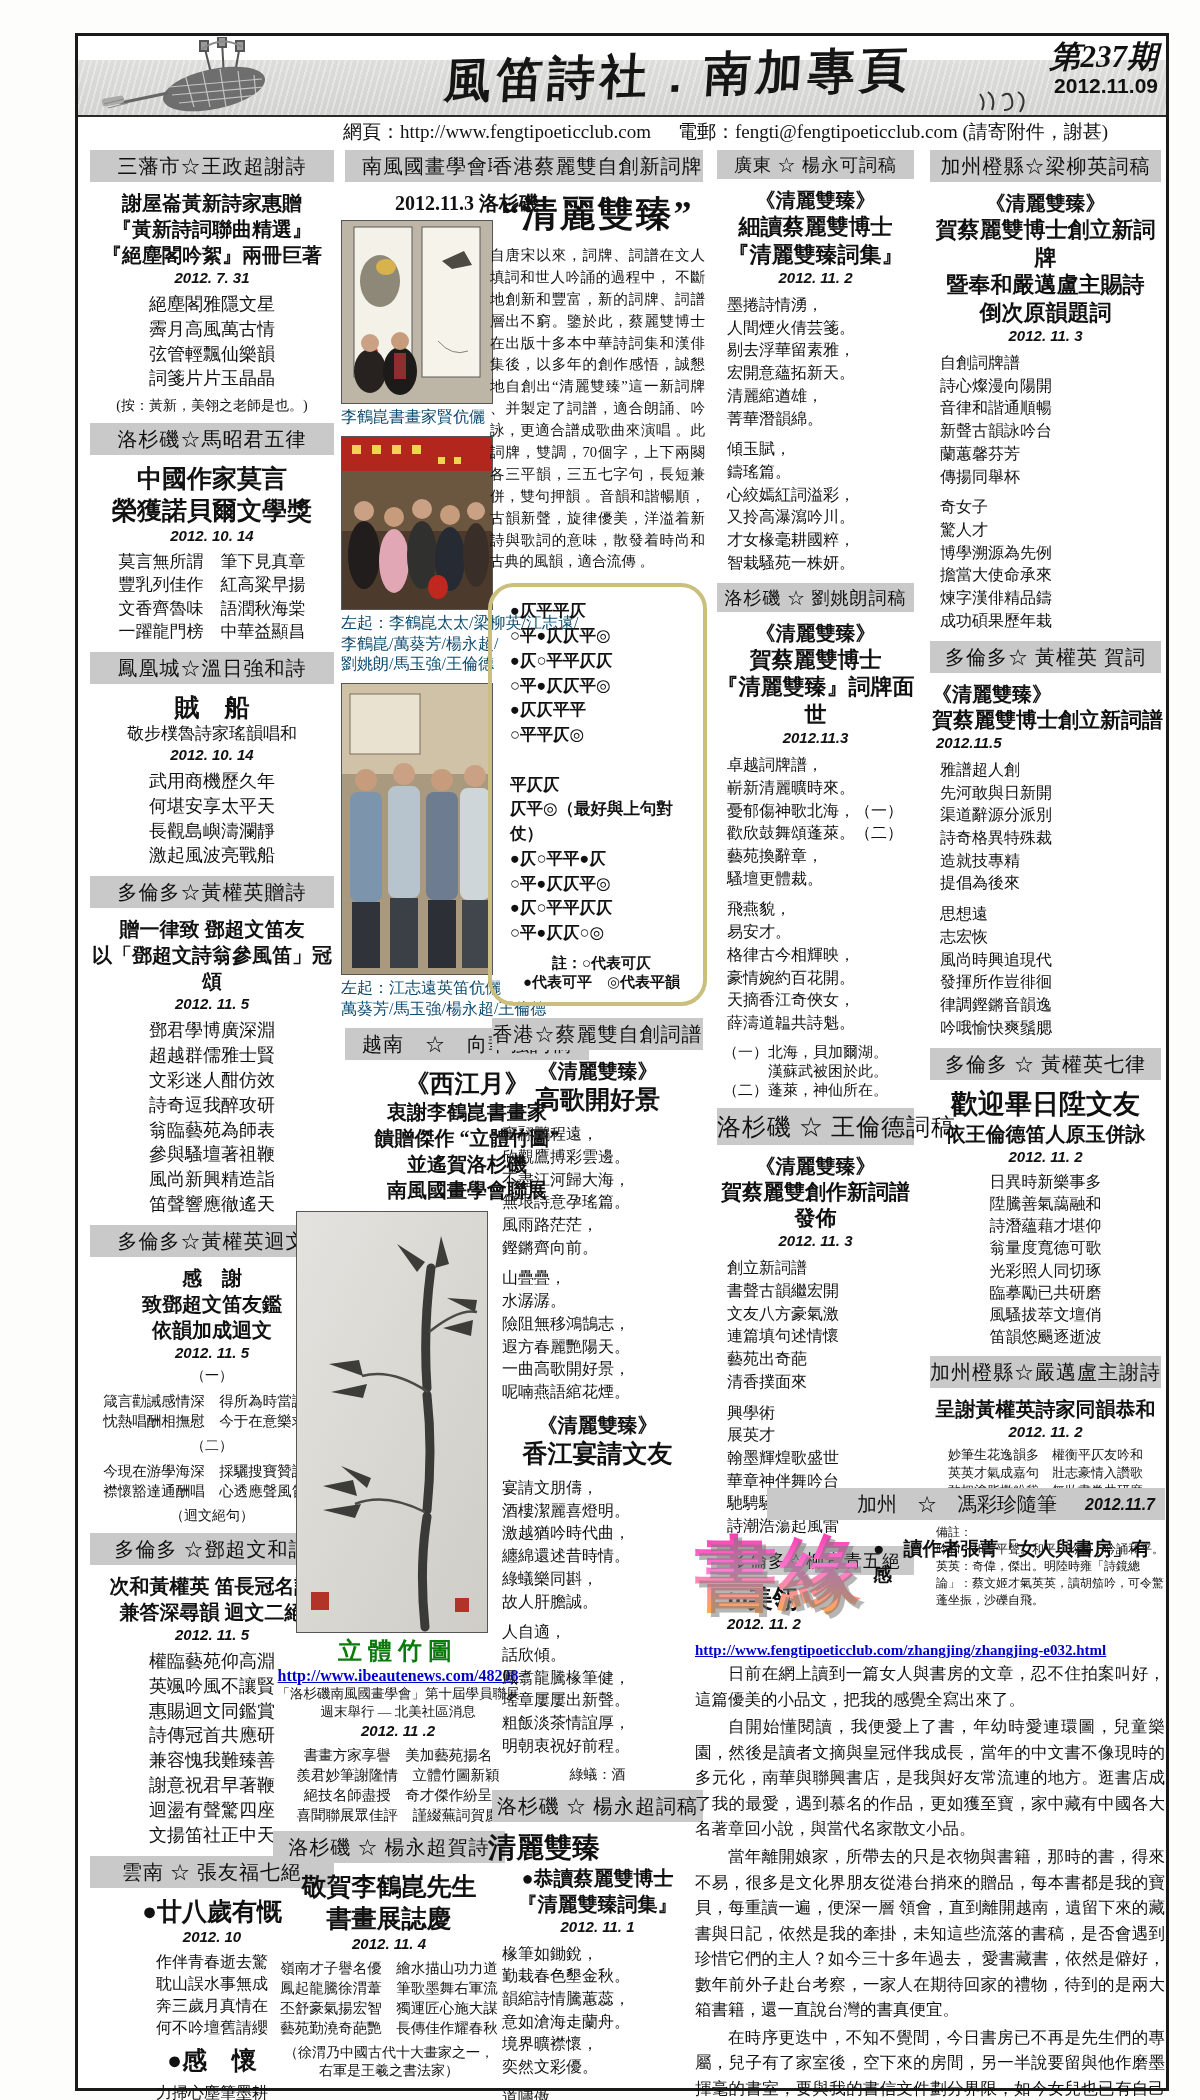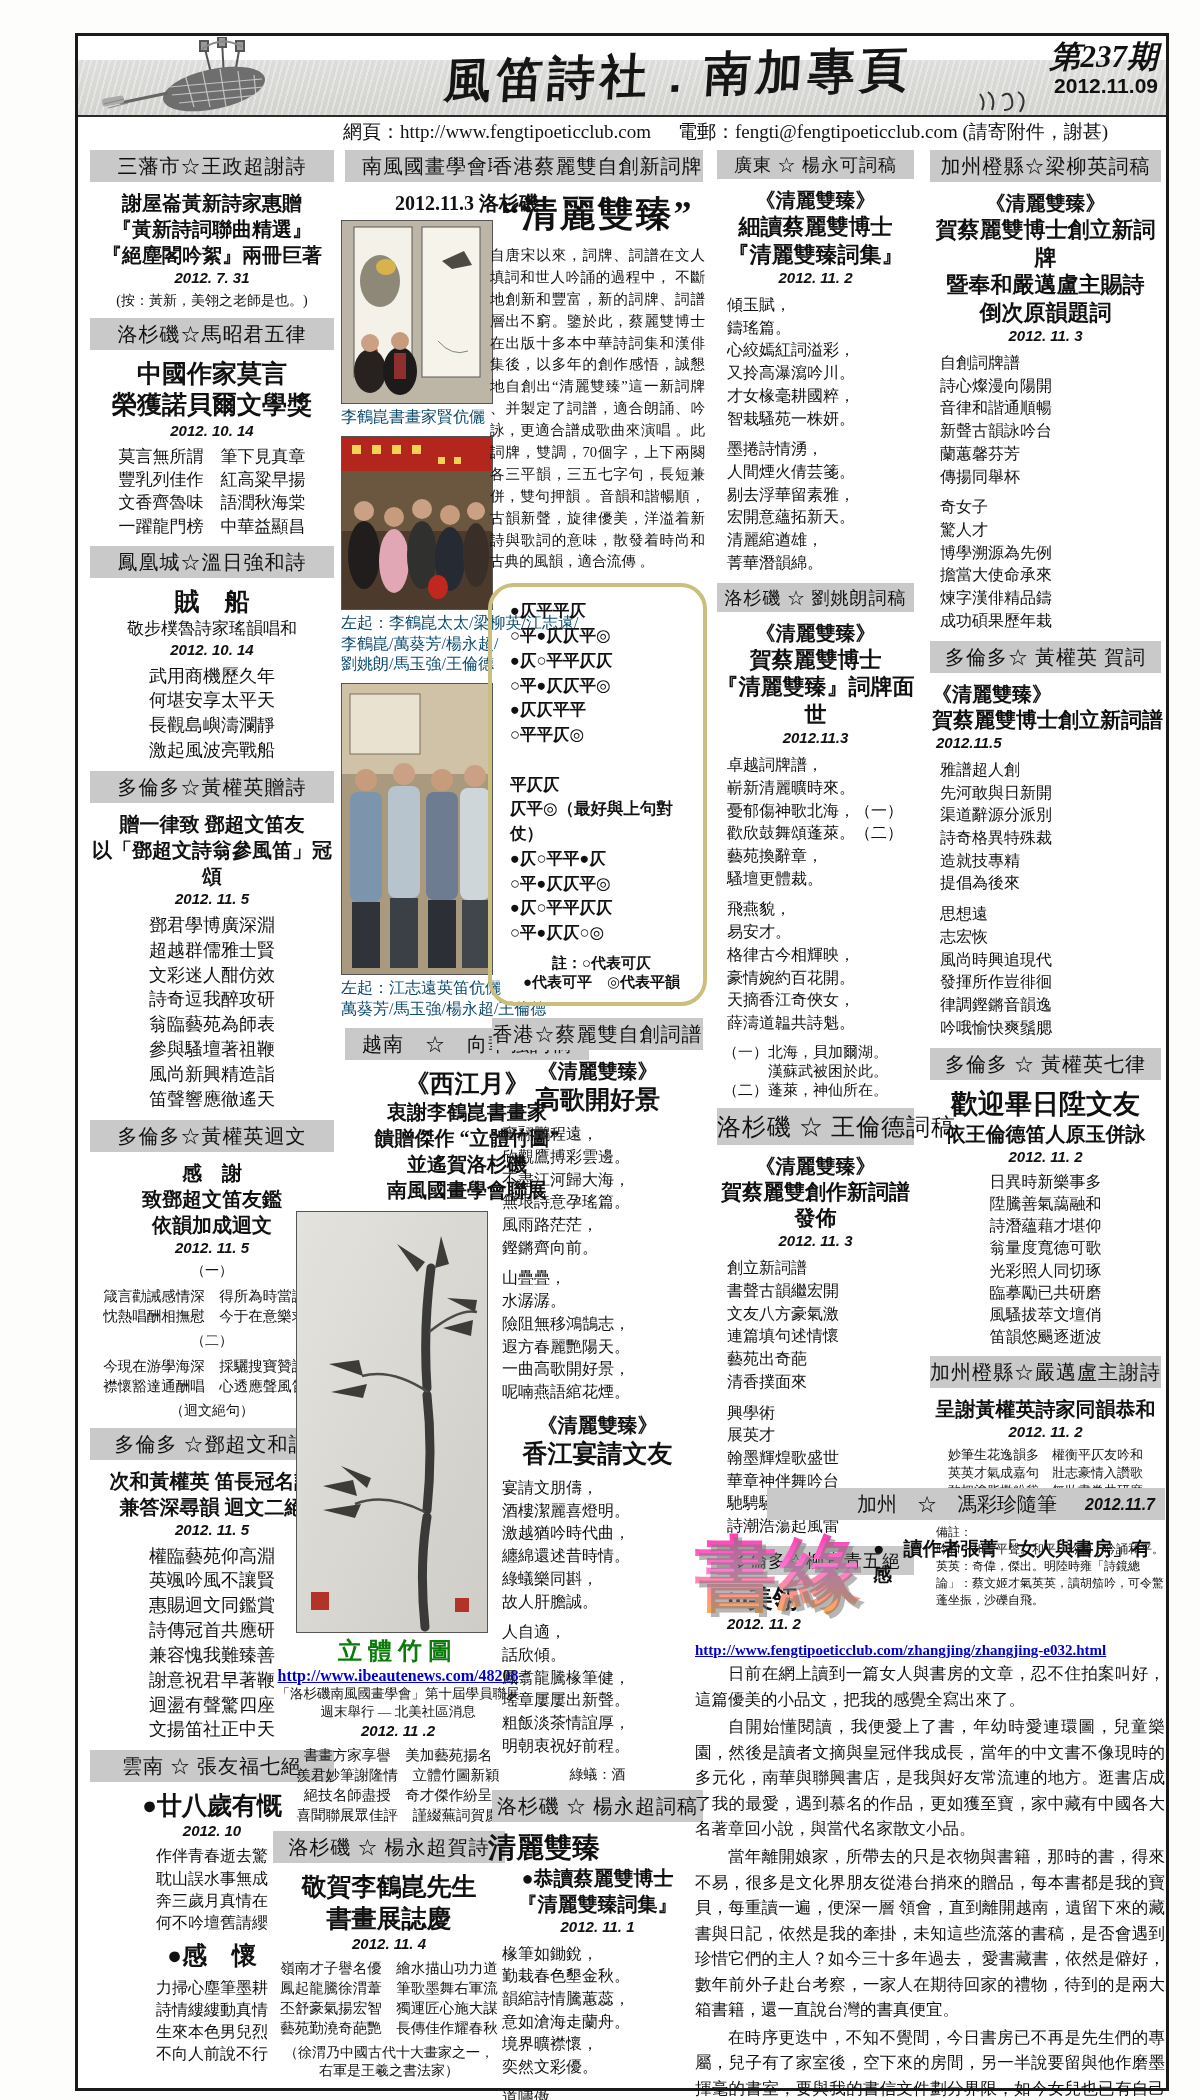--- a/index.html
+++ b/index.html
@@ -118,20 +118,24 @@
     <span class="mail">電郵：fengti@fengtipoeticclub.com (請寄附件，謝甚)</span>
   </div>
 
   <div class="col" id="c1">
     <section>
       <div class="hd">三藩市☆王政超謝詩</div>
       <div class="t-med pre">謝屋崙黃新詩家惠贈
 『黃新詩詞聯曲精選』
 『絕塵閣吟絮』兩冊巨著</div>
       <div class="date">2012. 7. 31</div>
+      <div class="poem">絕塵閣雅隱文星
+霽月高風萬古情
+弦管輕飄仙樂韻
+詞箋片片玉晶晶</div>
       <div class="note">(按：黃新，美翎之老師是也。)</div>
     </section>
     <section>
       <div class="hd">洛杉磯☆馬昭君五律</div>
       <div class="t-big pre">中國作家莫言
 榮獲諾貝爾文學獎</div>
       <div class="date">2012. 10. 14</div>
       <div class="poem" style="font-size:17px">莫言無所謂　筆下見真章
 豐乳列佳作　紅高粱早揚
 文香齊魯味　語潤秋海棠
@@ -410,32 +414,32 @@
 沉雄婉麗卷中收。</div>
   </div>
 
   <div class="col" id="c4">
     <section>
       <div class="hd" style="font-size:18px">廣東 ☆ 楊永可詞稿</div>
       <div class="t-med">《清麗雙臻》</div>
       <div class="t-big pre" style="font-size:22px">細讀蔡麗雙博士
 『清麗雙臻詞集』</div>
       <div class="date">2012. 11. 2</div>
+      <div class="poemL">墨捲詩情湧，
+人間煙火倩芸箋。
+剔去浮華留素雅，
+宏開意蘊拓新天。
+清麗綰遒雄，
+菁華潛韻綿。</div>
       <div class="poemL">傾玉賦，
 鑄瑤篇。
 心絞嫣紅詞溢彩，
 又拎高瀑瀉吟川。
 才女椽毫耕國粹，
 智栽騷苑一株妍。</div>
-      <div class="poemL">墨捲詩情湧，
-人間煙火倩芸箋。
-剔去浮華留素雅，
-宏開意蘊拓新天。
-清麗綰遒雄，
-菁華潛韻綿。</div>
     </section>
     <section>
       <div class="hd" style="font-size:18px">洛杉磯 ☆ 劉姚朗詞稿</div>
       <div class="t-med">《清麗雙臻》</div>
       <div class="t-big pre" style="font-size:22px">賀蔡麗雙博士
 『清麗雙臻』詞牌面世</div>
       <div class="date">2012.11.3</div>
       <div class="poemL">卓越詞牌譜，
 嶄新清麗曠時來。
 憂郁傷神歌北海，（一）

